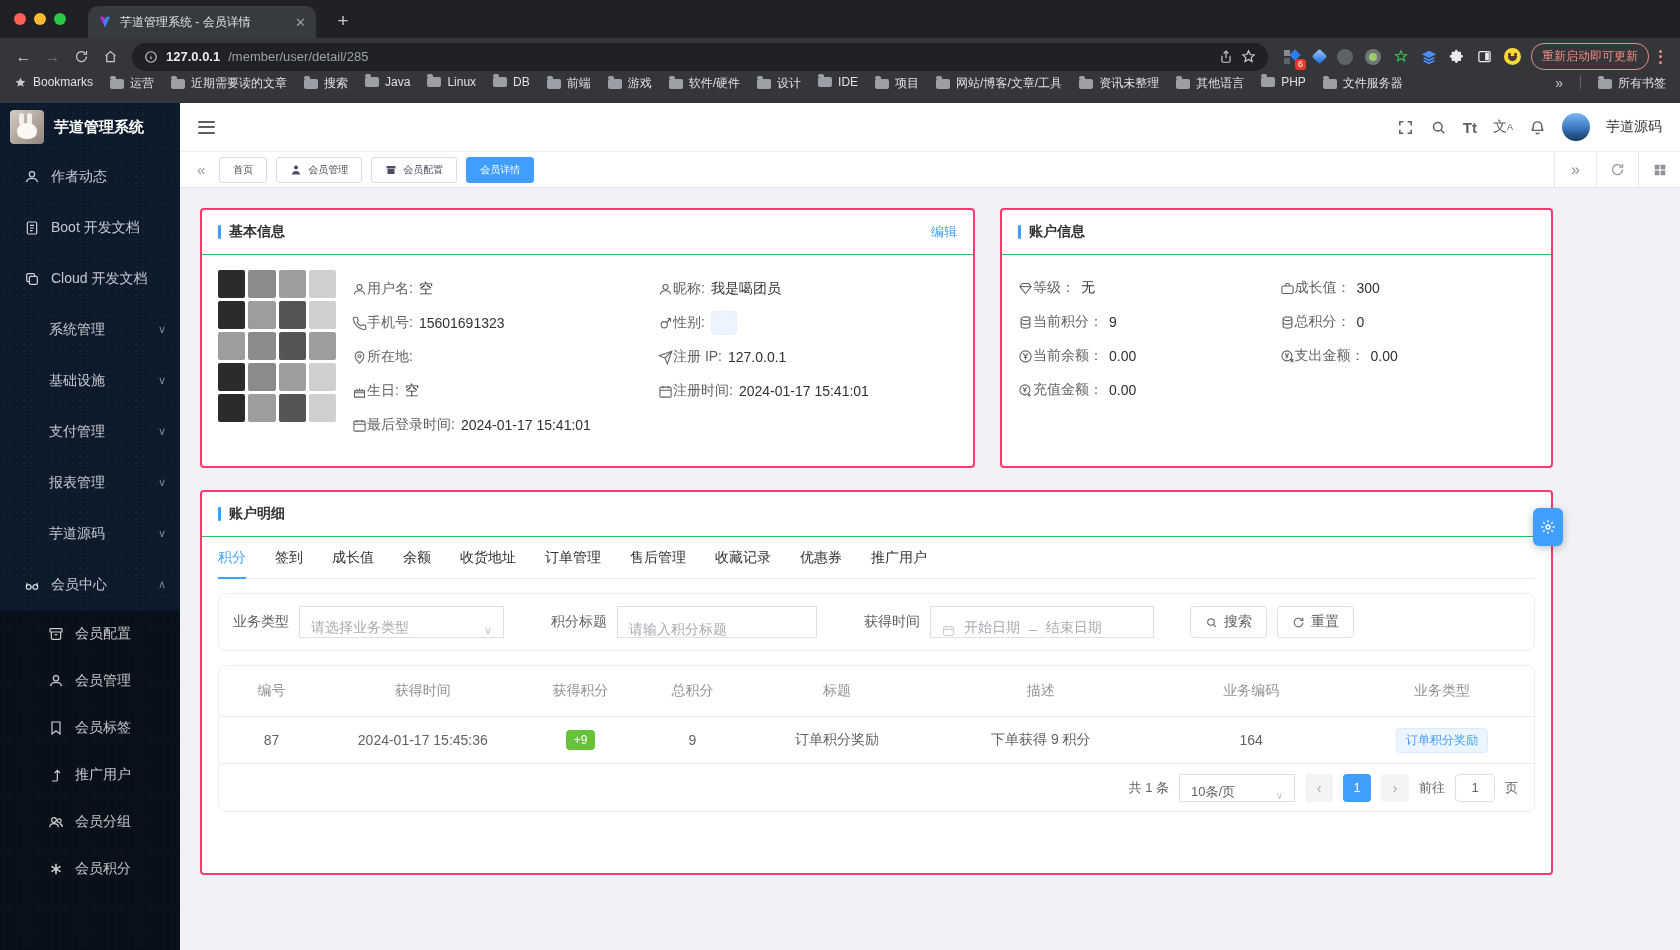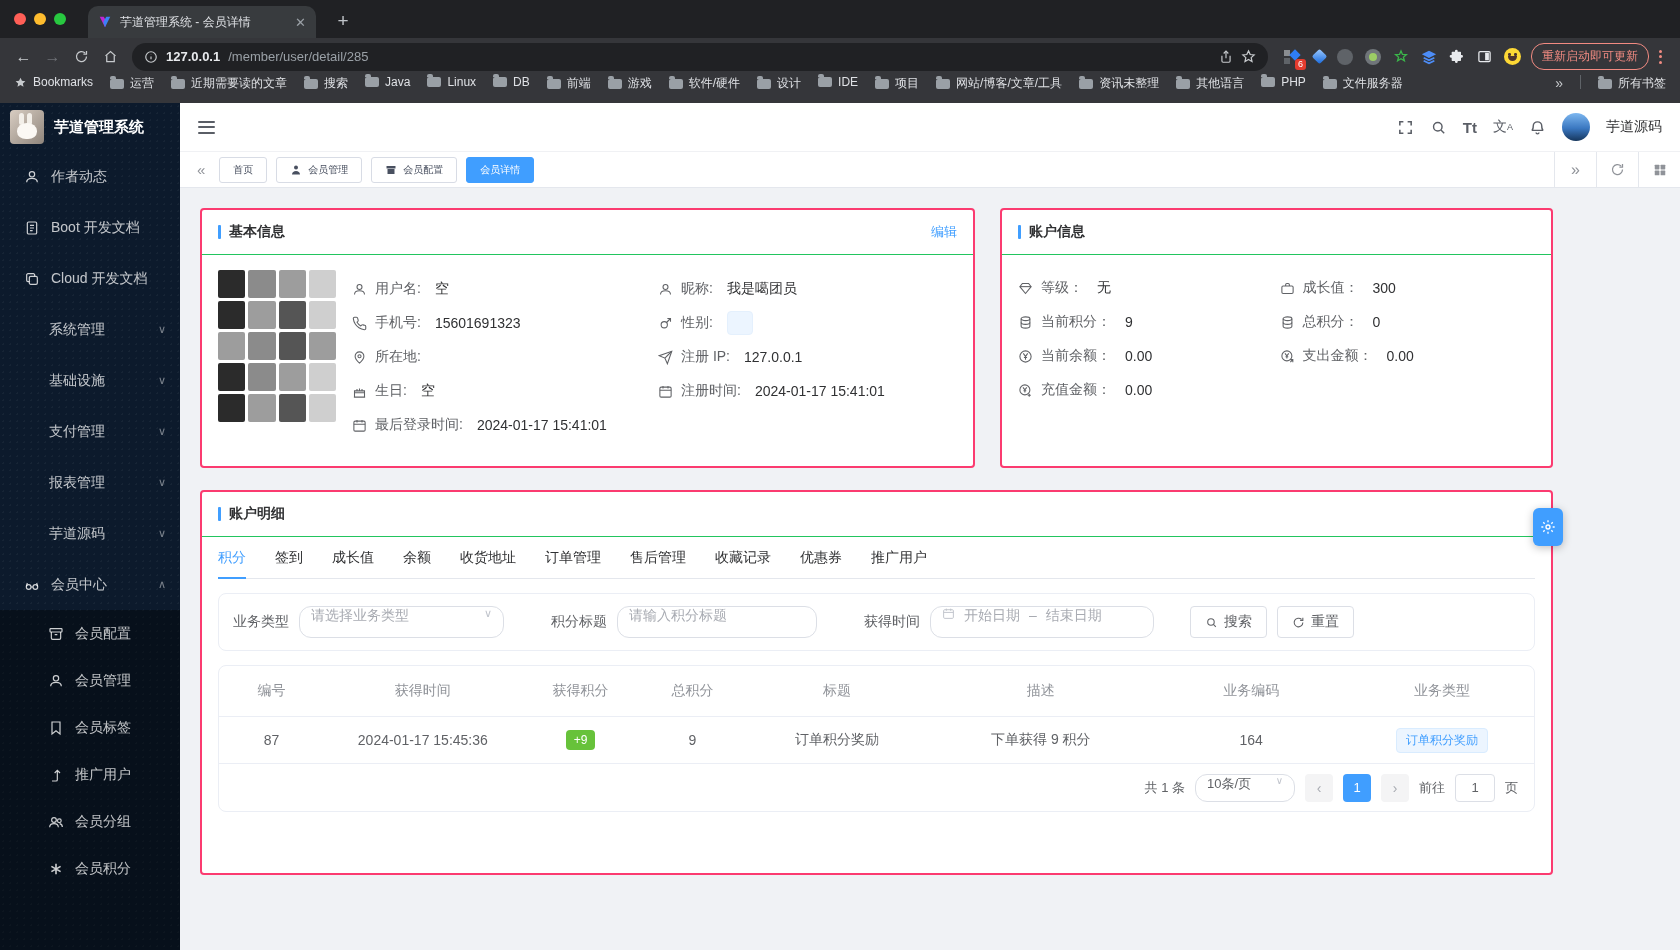--- a/index.html
+++ b/index.html
@@ -88,54 +88,54 @@
   .tb{width:3px;height:14px;background:#409eff;border-radius:1px}
   .editlnk{margin-left:auto;color:#409eff;font-size:13px;cursor:pointer}
   .bbody{display:flex;padding:15px 16px;gap:16px}
   .collage{width:118px;height:152px;display:grid;grid-template-columns:repeat(4,1fr);grid-auto-rows:1fr;gap:3px}
   .collage i{border-radius:2px;display:block}
   .collage i:nth-child(4n+1){background:#2b2b2b}.collage i:nth-child(4n+2){background:#8b8b8b}
   .collage i:nth-child(4n+3){background:#555}.collage i:nth-child(4n){background:#cfcfcf}
   .collage i:nth-child(3n){background:#9d9d9d}
   .fcol{display:flex;flex-direction:column;padding-top:2px}
   .fcol.lc{width:290px}
-  .frow{display:flex;align-items:center;height:34px;gap:8px;font-size:14px}
+  .frow{display:flex;align-items:center;height:34px;font-size:14px}
   .flab{color:#606266;white-space:nowrap}
   .fval{color:#303133;margin-left:6px;white-space:nowrap}
   .fic{color:#606266;flex:0 0 auto}
   .gtag{width:26px;height:24px;background:#ecf5ff;border:1px solid #e4f0fd;border-radius:4px;margin-left:6px}
   .abody{display:flex;padding:16px 16px;gap:6px}
   .acol{display:flex;flex-direction:column;width:258px}
   .acol .frow{height:34px}
   
   .dtabs{display:flex;gap:29px;margin:0 16px;height:42px;align-items:stretch;border-bottom:1px solid #e4e7ed;font-size:14px;color:#303133}
   .dtab{display:flex;align-items:center;position:relative;cursor:pointer;white-space:nowrap}
   .dtab.active{color:#409eff}
   .dtab.active::after{content:"";position:absolute;left:0;right:0;bottom:-1px;height:2px;background:#409eff}
   .fbox{margin:14px 16px 0;border:1px solid #ebeef5;border-radius:8px;padding:12px 14px;display:flex;align-items:center;gap:10px;font-size:14px;color:#606266}
-  .inp{height:32px;border:1px solid #dcdfe6;border-radius:12px;display:flex;align-items:flex-start;padding:0 11px;background:#fff;color:#a8abb2;font-size:14px}
+  .inp{height:32px;border:1px solid #dcdfe6;border-radius:0;display:flex;align-items:flex-end;padding:0 11px;background:#fff;color:#a8abb2;font-size:14px}
   .inp input{border:none;outline:none;width:100%;font:inherit;color:#606266;background:transparent}
   .inp input::placeholder{color:#a8abb2}
   .sel{width:205px;justify-content:space-between;cursor:pointer}
   .ti{width:200px}
   .dr{width:224px;gap:9px;cursor:pointer}
   .dr .ph{white-space:nowrap}
   .btn{height:32px;border:1px solid #dcdfe6;border-radius:4px;background:#fff;display:flex;align-items:center;gap:6px;padding:0 14px;font-size:14px;color:#606266;cursor:pointer;white-space:nowrap}
   .mlsep{margin-left:37px}
   .mlbtn{margin-left:26px}
   .tbox{margin:14px 16px 0;border:1px solid #ebeef5;border-radius:8px;overflow:hidden}
   .trow{display:flex;align-items:center}
   .thead{height:50px;color:#909399;font-size:14px}
   .tdata{height:47px;border-top:1px solid #ebeef5;color:#606266;font-size:14px}
   .tc{text-align:center}
   .c1{width:8%}.c2{width:15%}.c3{width:9%}.c4{width:8%}.c5{width:14%}.c6{width:17%}.c7{width:15%}.c8{width:14%}
   .badge{background:#67c23a;color:#fff;border-radius:4px;padding:3px 8px;font-size:12px;display:inline-block}
   .btag{background:#ecf5ff;border:1px solid #d9ecff;color:#409eff;border-radius:4px;padding:3px 9px;font-size:12px;display:inline-block}
   .pager{height:48px;border-top:1px solid #ebeef5;display:flex;align-items:center;justify-content:flex-end;gap:10px;padding:0 16px;font-size:13px;color:#606266}
-  .psel{width:100px;height:28px;font-size:13px}
+  .psel{width:116px;height:28px;font-size:13px}
   .pbtn{width:28px;height:28px;border-radius:4px;background:#f4f4f5;color:#a8abb2;display:flex;align-items:center;justify-content:center;font-size:14px;cursor:pointer}
   .pcur{background:#409eff;color:#fff;font-size:13px}
   .pgoto{width:40px;height:28px;border:1px solid #dcdfe6;border-radius:4px;text-align:center;font:inherit;color:#606266;outline:none}
   .fhandle{position:absolute;top:405px;right:117px;width:30px;height:38px;background:#409eff;border-radius:6px;display:flex;align-items:center;justify-content:center;color:#fff;box-shadow:0 2px 8px rgba(0,0,0,.25);cursor:pointer}
 </style>
 </head>
 <body>
 
 <div class="tabstrip">
   <div class="lights">

